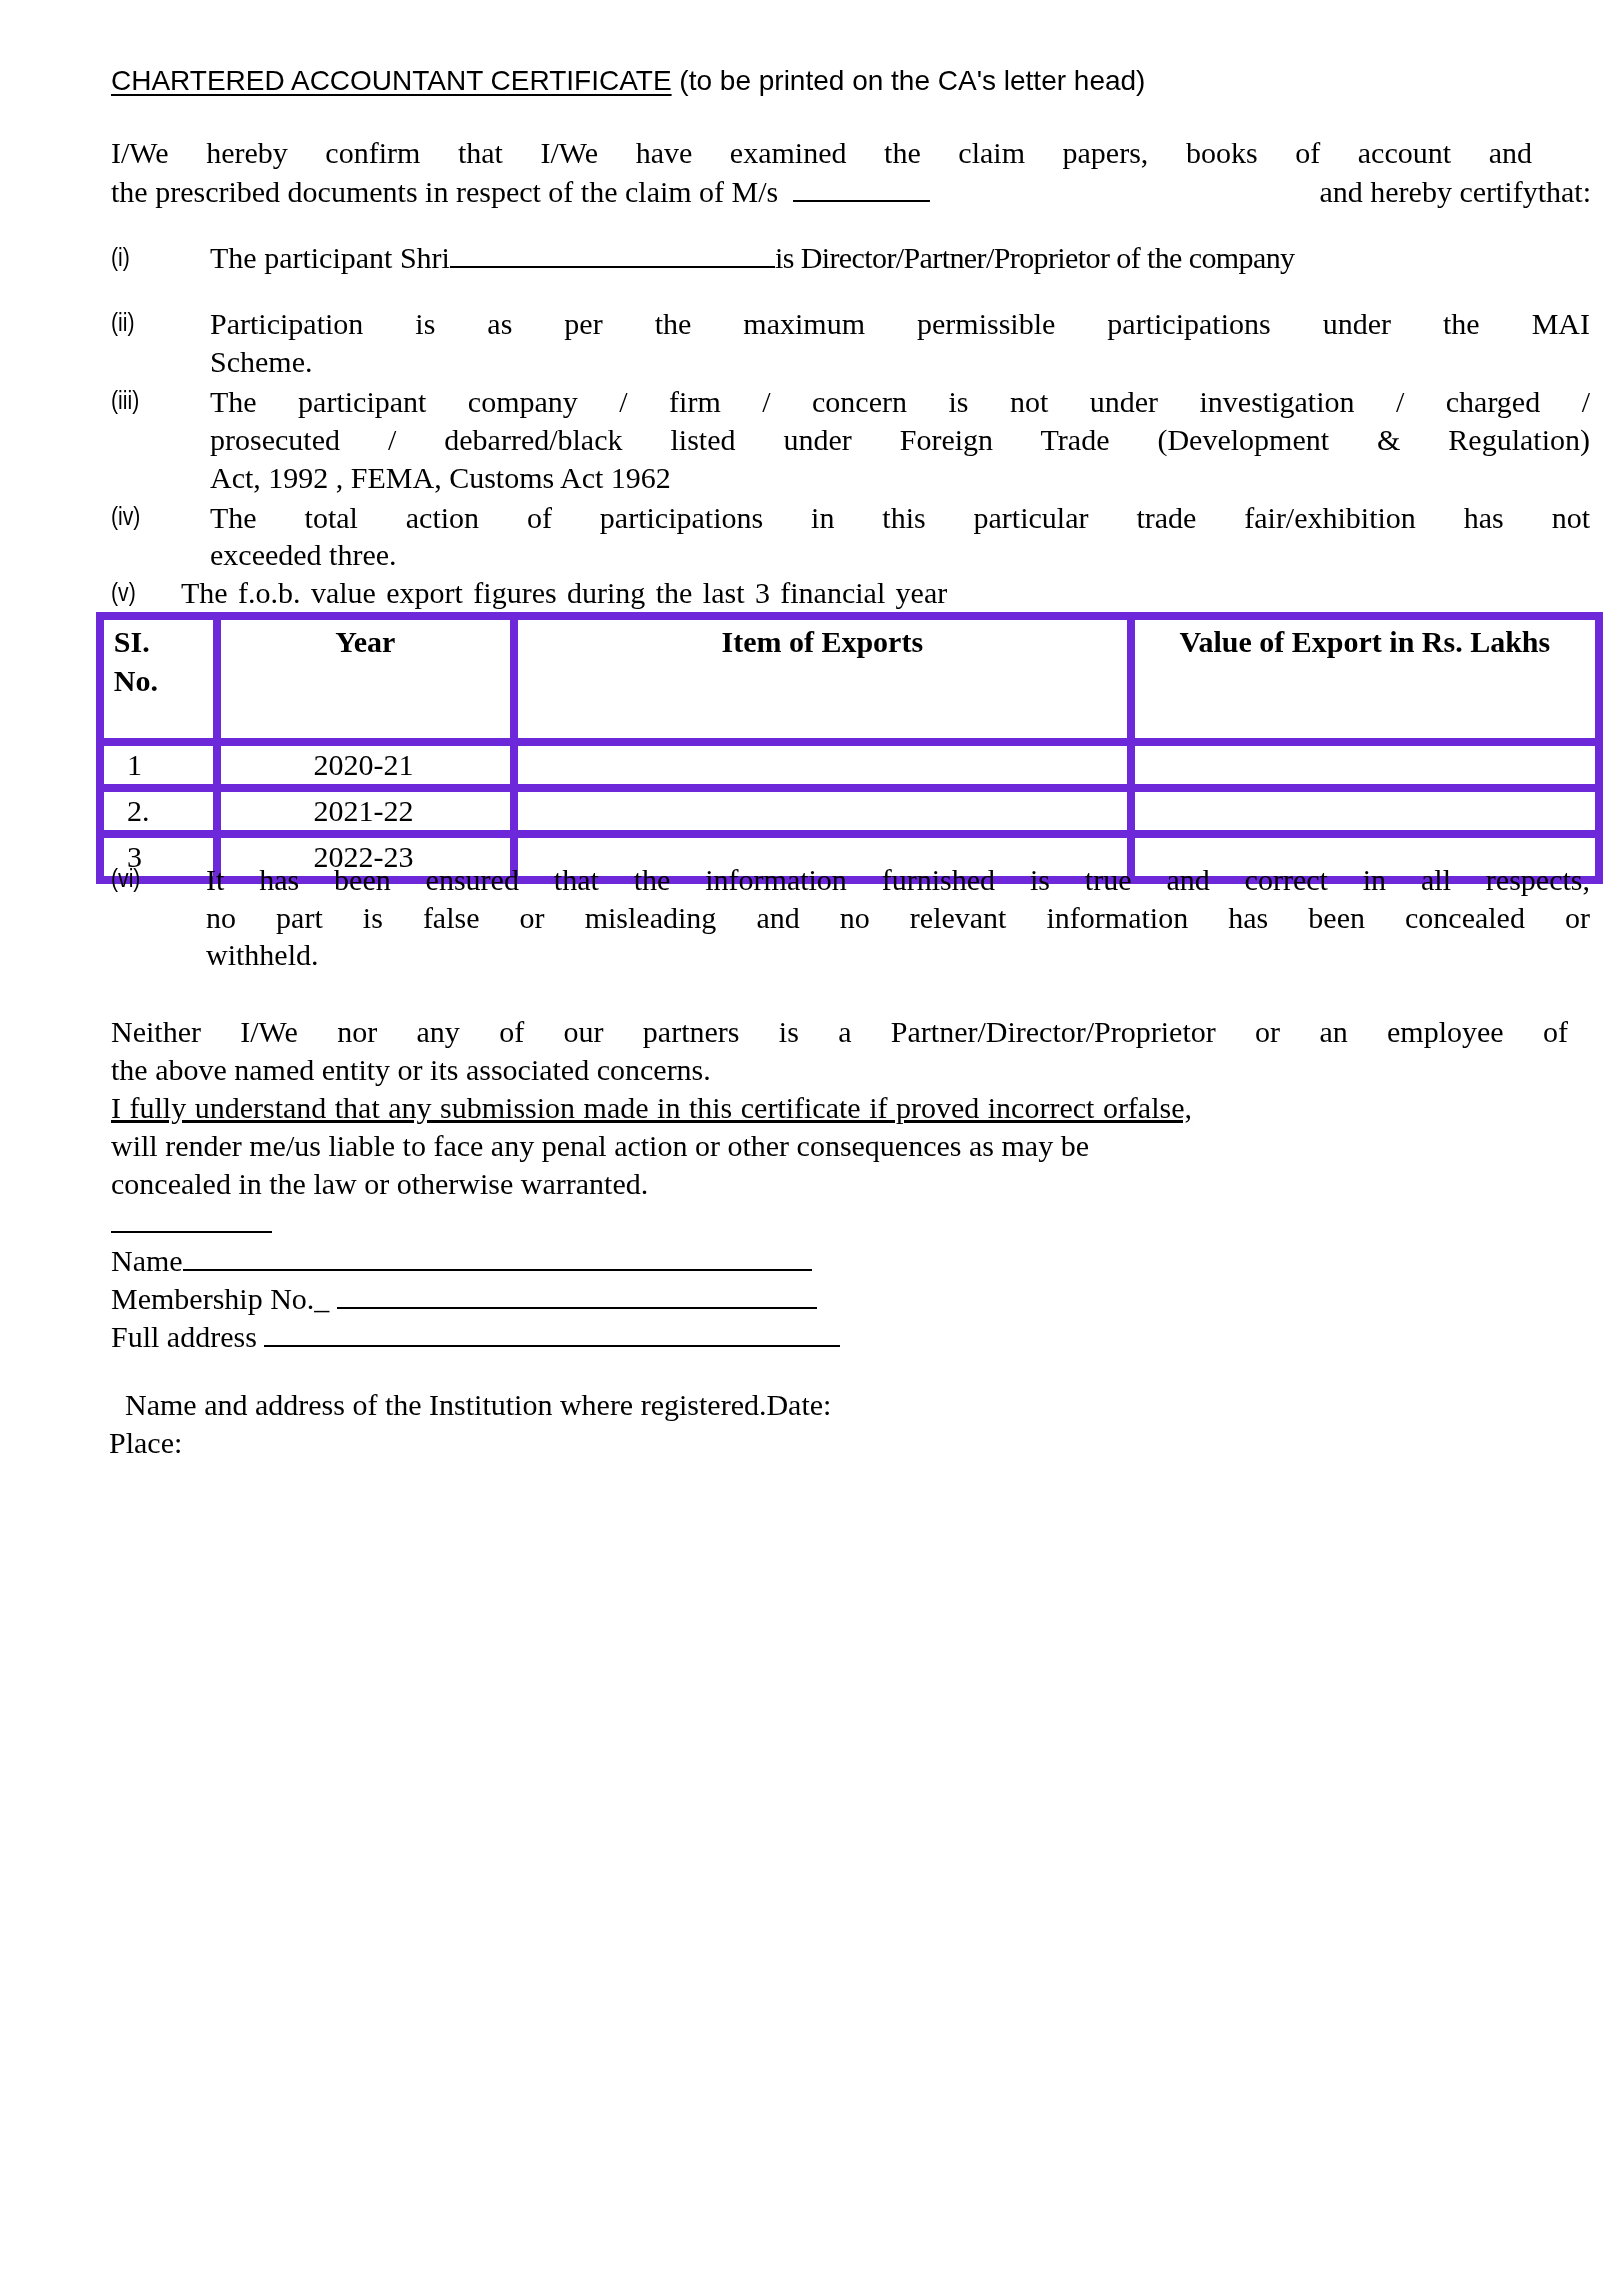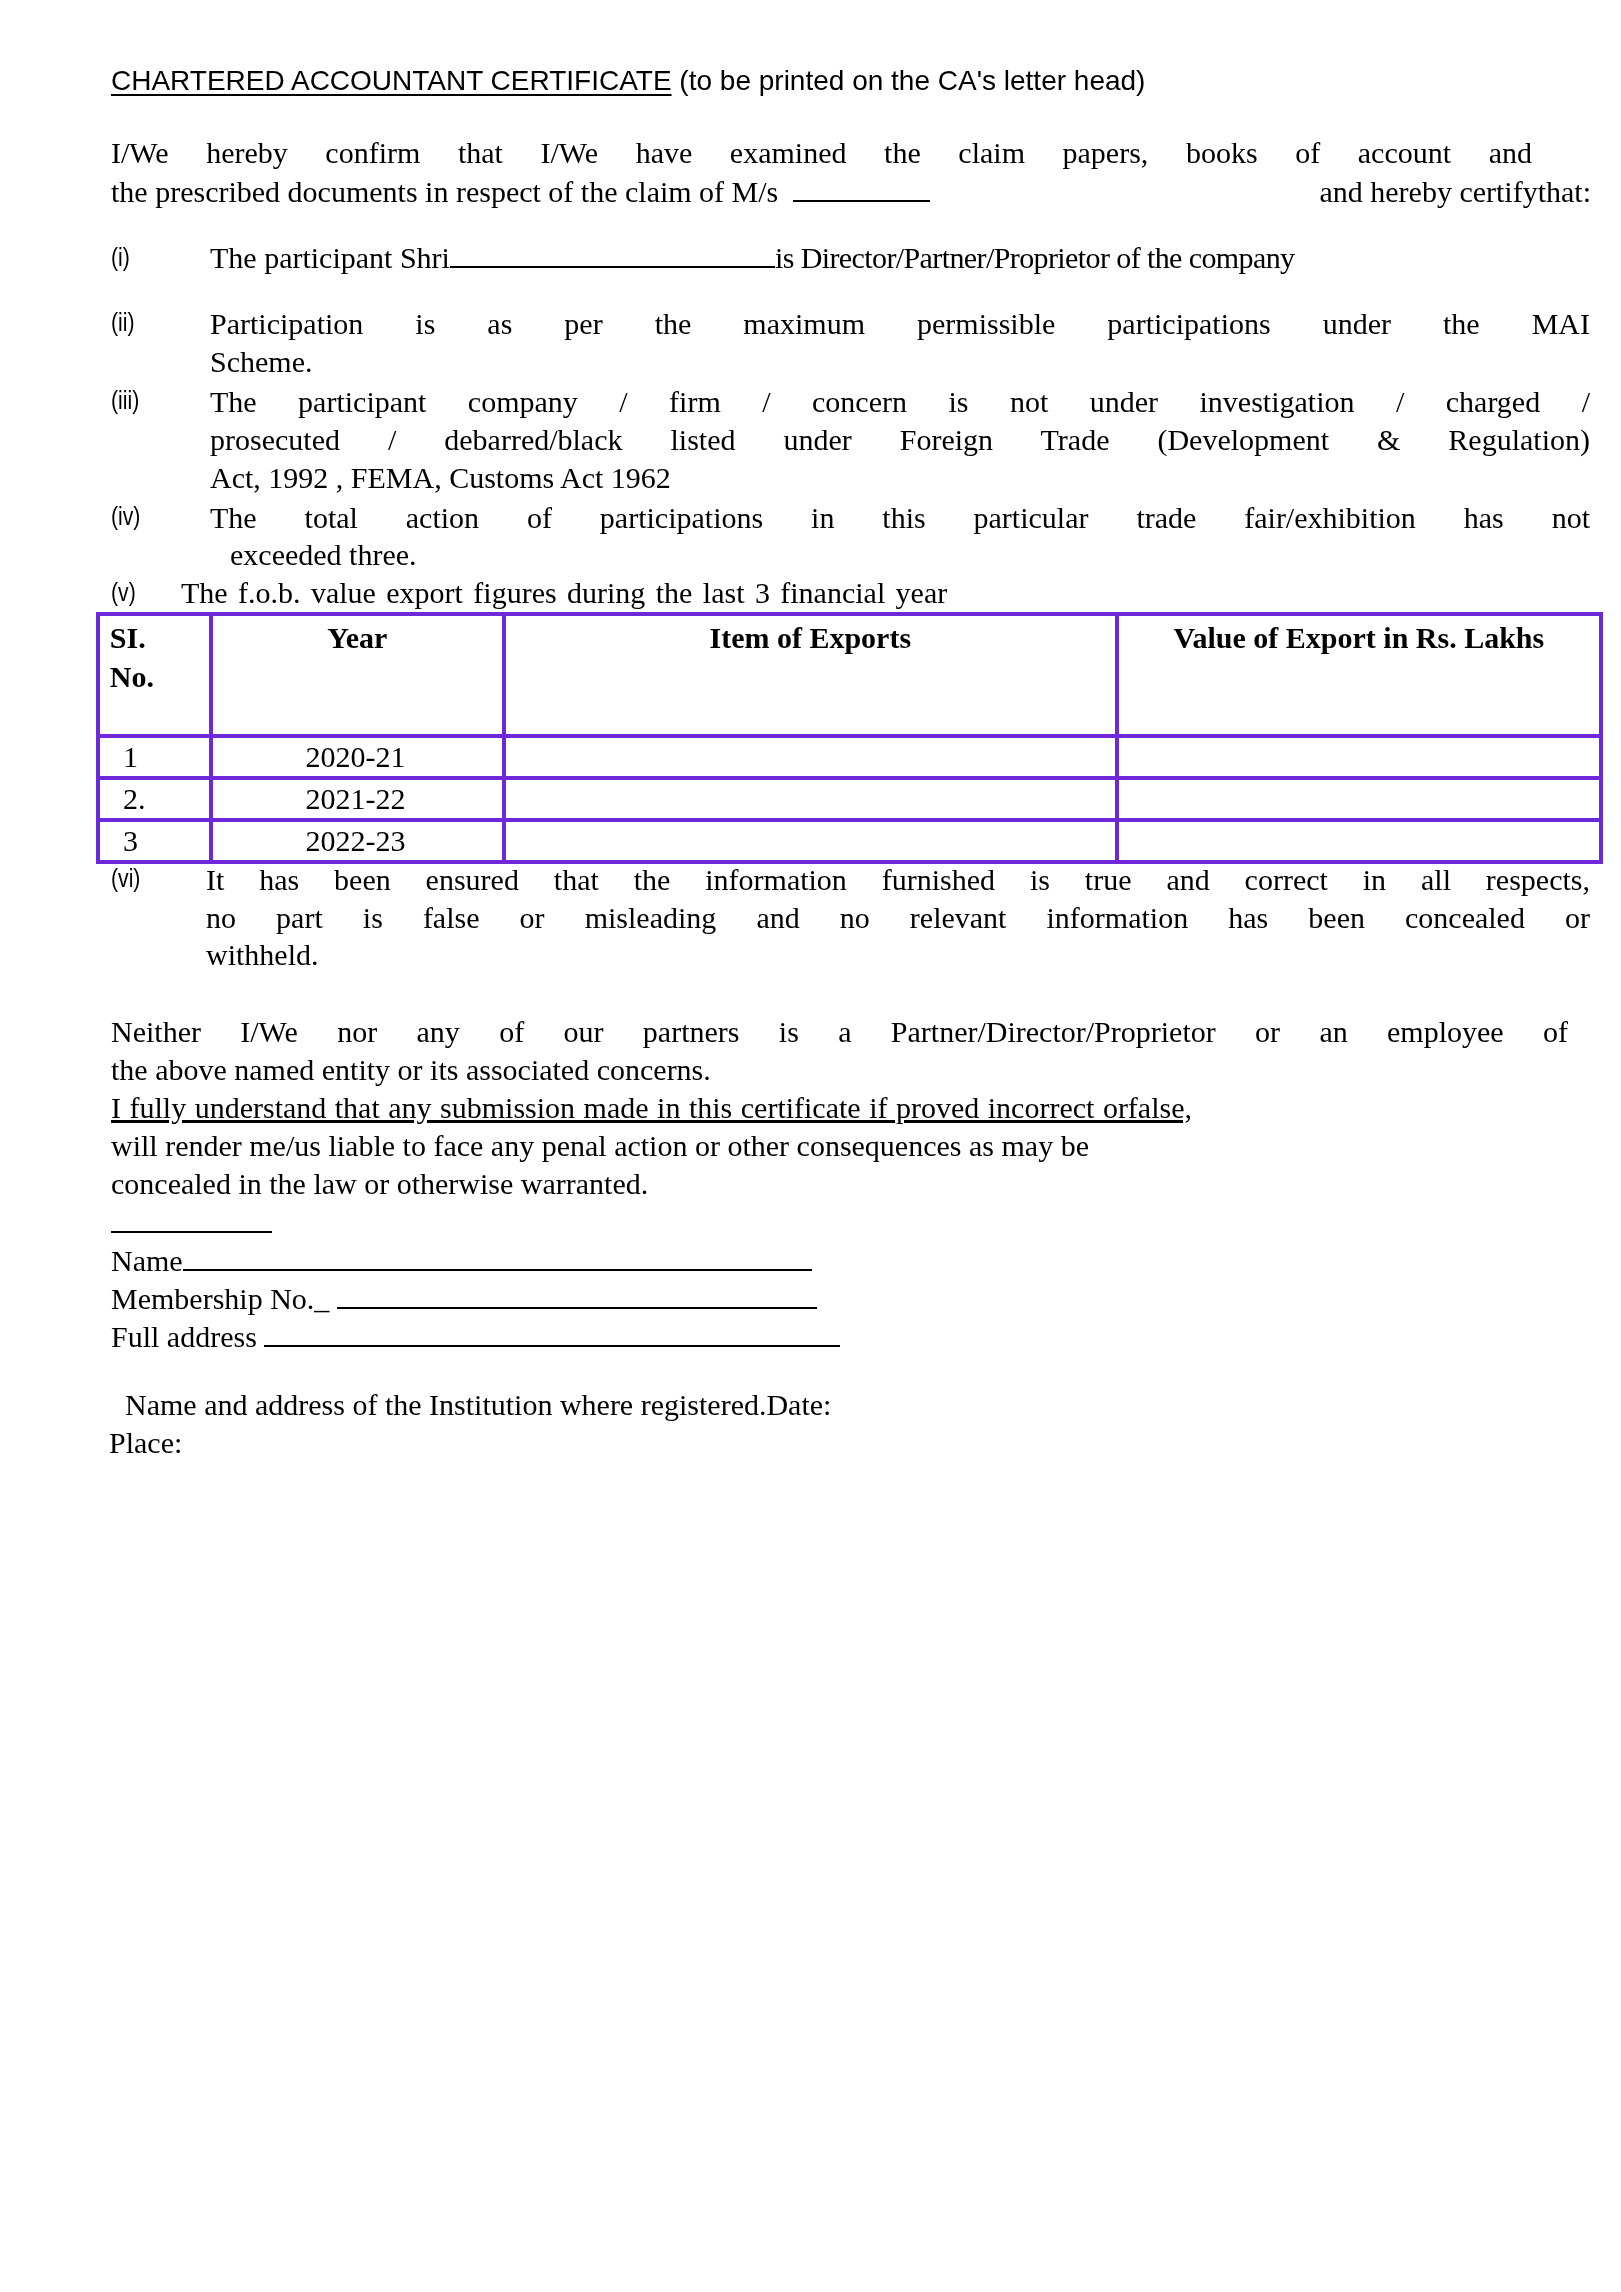--- a/index.html
+++ b/index.html
@@ -4,21 +4,21 @@
 <style>
   html, body { margin: 0; padding: 0; background: #ffffff; }
   body { width: 1621px; height: 2293px; position: relative; overflow: hidden; color: #000; }
   .line { position: absolute; white-space: nowrap; font-family: "Liberation Serif", serif; font-size: 30px; line-height: 37px; gap: 16px; }
   .just { position: absolute; font-family: "Liberation Serif", serif; font-size: 30px; line-height: 39px; text-align: justify; text-align-last: justify; }
   .title { position: absolute; left: 111px; top: 63px; font-family: "Liberation Sans", sans-serif; font-size: 28px; line-height: 35px; white-space: nowrap; }
   .title .u { text-decoration: underline; text-underline-offset: 3.9px; }
   .num { position: absolute; left: 111px; font-family: "Liberation Sans", sans-serif; font-size: 26.5px; line-height: 37px; transform: scaleX(0.8); transform-origin: left center; }
   .blank { display: inline-block; border-bottom: 2px solid #000; height: 25.5px; vertical-align: baseline; }
   table.exports { position: absolute; left: 96px; top: 612px; width: 1507px; border-collapse: collapse; font-family: "Liberation Serif", serif; font-size: 30px; }
-  table.exports th, table.exports td { border: 4px solid #6d28d9; padding: 0 23px; vertical-align: top; }
+  table.exports th, table.exports td { border: 8px solid #6d28d9; padding: 0 23px; vertical-align: top; }
   table.exports th { height: 116px; font-weight: bold; text-align: center; line-height: 39px; padding-top: 2px; }
   table.exports th.sl { text-align: left; padding-left: 9.8px; }
   table.exports tr.head-row th { border-bottom: 2.9px solid #000; }
   table.exports td { height: 38px; line-height: 38px; }
   table.exports td.yr { text-align: center; padding-left: 19.6px; }
   .c1 { width: 76px; } .c2 { width: 243px; } .c3 { width: 563px; }
 </style>
 </head>
 <body>
 
@@ -41,21 +41,21 @@
 <div class="just" style="left:210px; top:304px; width:1380px;">Participation is as per the maximum permissible participations under the MAI</div>
 <div class="line" style="left:210px; top:343px;">Scheme.</div>
 
 <div class="num" style="top:382px;">(iii)</div>
 <div class="just" style="left:210px; top:382px; width:1380px;">The participant company / firm / concern is not under investigation / charged /</div>
 <div class="just" style="left:210px; top:420px; width:1380px;">prosecuted / debarred/black listed under Foreign Trade (Development &amp; Regulation)</div>
 <div class="line" style="left:210px; top:459px;">Act, 1992 , FEMA, Customs Act 1962</div>
 
 <div class="num" style="top:498px;">(iv)</div>
 <div class="just" style="left:210px; top:498px; width:1380px;">The total action of participations in this particular trade fair/exhibition has not</div>
-<div class="line" style="left:210px; top:536px;margin-left:20px;">exceeded three.</div>
+<div class="line" style="left:210px; top:536px;">exceeded three.</div>
 
 <div class="num" style="top:574px;">(v)</div>
 <div class="line" style="left:181px; top:574px; word-spacing:2.9px;">The f.o.b. value export figures during the last 3 financial year</div>
 
 <table class="exports">
   <tbody>
       <tr class="head-row">
     <th class="sl c1"><span>SI.</span><br><span>No.</span></th>
     <th class="c2">Year</th>
     <th class="c3">Item of Exports</th>

